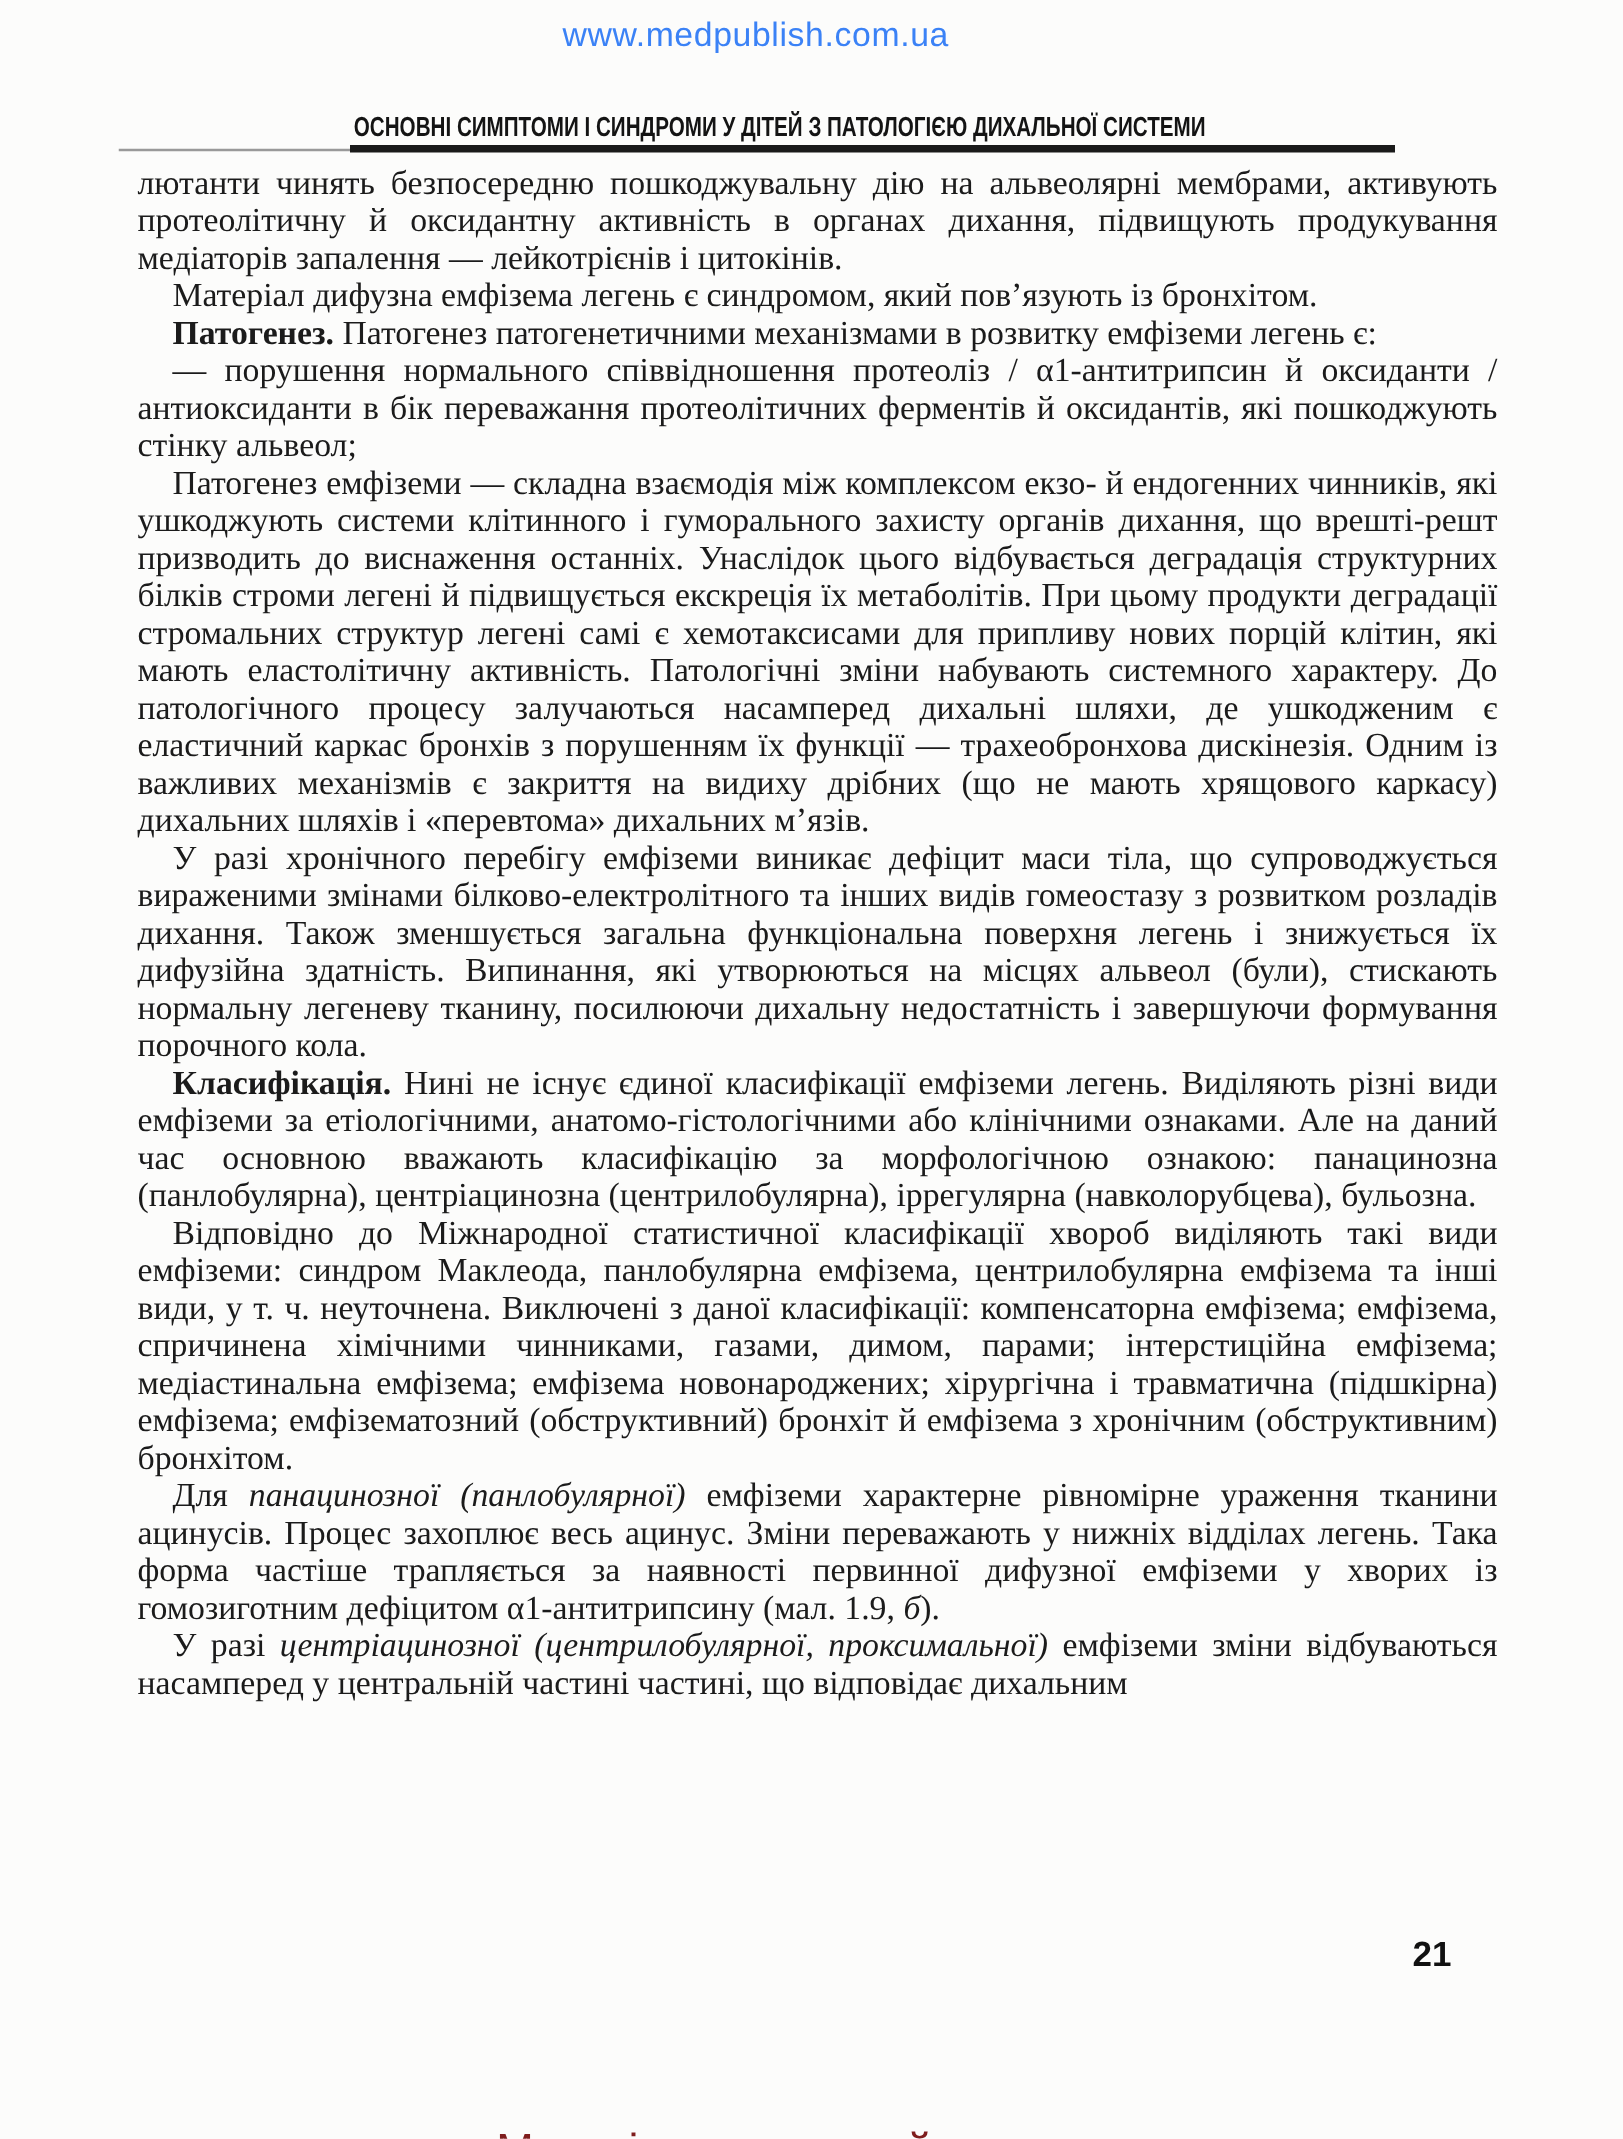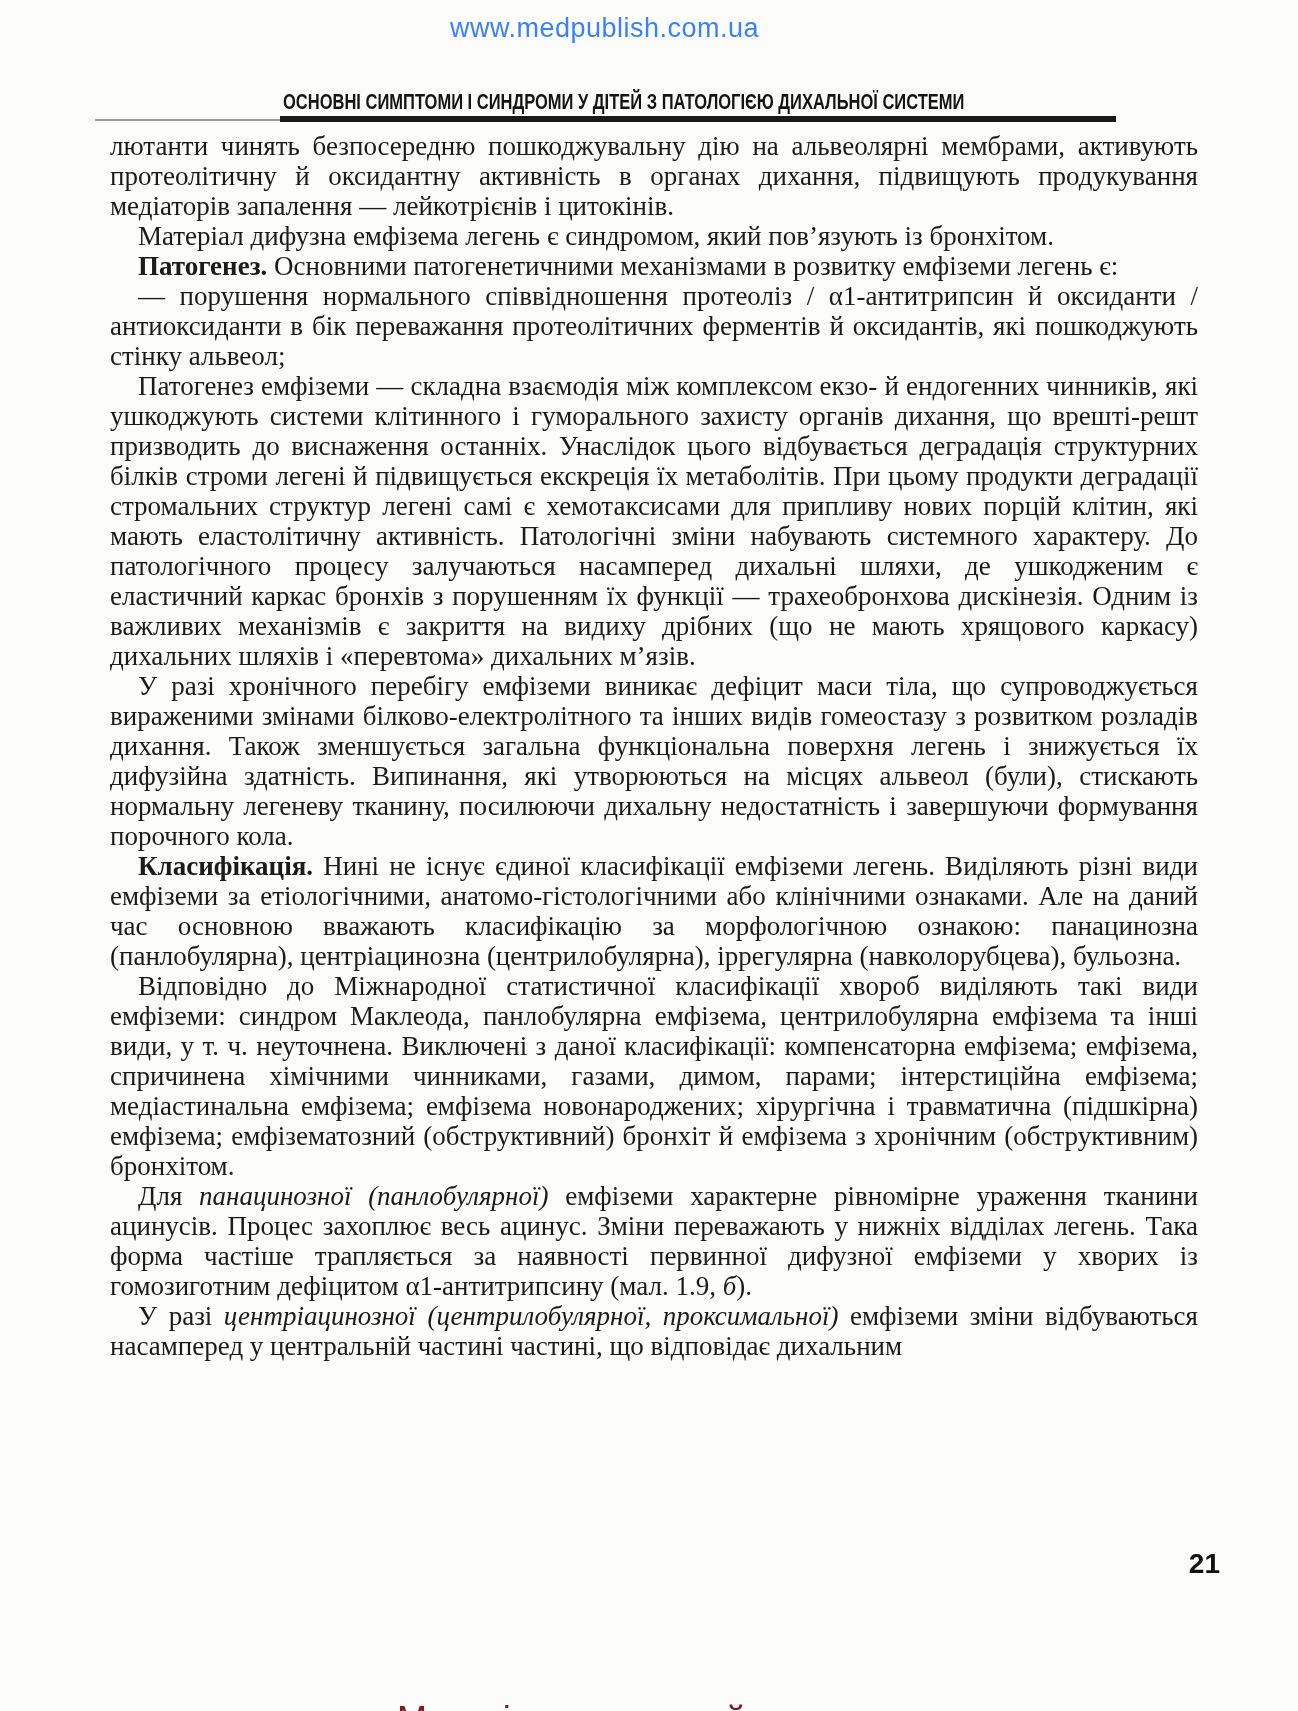--- a/index.html
+++ b/index.html
@@ -35,21 +35,21 @@
     position: absolute; left: 110px; top: 131px; width: 1088px;
     color: #1b1b1b; font-size: 27px; line-height: 30px;
     text-align: justify; text-justify: inter-word;
   }
   .para { margin: 0; text-indent: 28px; }
   .para.no-indent { text-indent: 0; }
   .run.bi { font-weight: 700; }
   .run.i  { font-style: italic; }
   .page-number {
     position: absolute; left: 1130px; top: 1548px; width: 90px;
-    text-align: right;
+    text-align: left;
     font-family: "Liberation Sans", sans-serif;
     font-weight: 700; font-size: 28px; color: #111;
   }
   .watermark-bottom {
     position: absolute; top: 1655px; left: 397px;
     font-family: "Liberation Sans", sans-serif;
     font-size: 36px; color: #7f1d1d; white-space: nowrap; margin-top: 44px;
   }
 </style>
 </head>
@@ -59,21 +59,21 @@
 
 <div class="header-title">ОСНОВНІ СИМПТОМИ І СИНДРОМИ У ДІТЕЙ З ПАТОЛОГІЄЮ ДИХАЛЬНОЇ СИСТЕМИ</div>
 
 <div class="rule-thin"></div>
 
 <div class="rule-thick"></div>
 
 <div class="text-block" id="text-block">
     <p class="para no-indent"><span class="run n">лютанти чинять безпосередню пошкоджувальну дію на альвеолярні мембрами, активують протеолітичну й оксидантну активність в органах дихання, підвищують продукування медіаторів запалення — лейкотрієнів і цитокінів.</span></p>
     <p class="para"><span class="run n">Матеріал дифузна емфізема легень є синдромом, який пов’язують із бронхітом.</span></p>
-    <p class="para"><span class="run bi">Патогенез.</span><span class="run n"> Основними патогенетичними механізмами в розвитку емфіземи легень є:</span></p>
+    <p class="para"><span class="run bi">Патогенез.</span><span class="run n"> Патогенез патогенетичними механізмами в розвитку емфіземи легень є:</span></p>
     <p class="para"><span class="run n">— порушення нормального співвідношення протеоліз / α1-антитрипсин й оксиданти / антиоксиданти в бік переважання протеолітичних ферментів й оксидантів, які пошкоджують стінку альвеол;</span></p>
     <p class="para"><span class="run n">Патогенез емфіземи — складна взаємодія між комплексом екзо- й ендогенних чинників, які ушкоджують системи клітинного і гуморального захисту органів дихання, що врешті-решт призводить до виснаження останніх. Унаслідок цього відбувається деградація структурних білків строми легені й підвищується екскреція їх метаболітів. При цьому продукти деградації стромальних структур легені самі є хемотаксисами для припливу нових порцій клітин, які мають еластолітичну активність. Патологічні зміни набувають системного характеру. До патологічного процесу залучаються насамперед дихальні шляхи, де ушкодженим є еластичний каркас бронхів з порушенням їх функції — трахеобронхова дискінезія. Одним із важливих механізмів є закриття на видиху дрібних (що не мають хрящового каркасу) дихальних шляхів і «перевтома» дихальних м’язів.</span></p>
     <p class="para"><span class="run n">У разі хронічного перебігу емфіземи виникає дефіцит маси тіла, що супроводжується вираженими змінами білково-електролітного та інших видів гомеостазу з розвитком розладів дихання. Також зменшується загальна функціональна поверхня легень і знижується їх дифузійна здатність. Випинання, які утворюються на місцях альвеол (були), стискають нормальну легеневу тканину, посилюючи дихальну недостатність і завершуючи формування порочного кола.</span></p>
     <p class="para"><span class="run bi">Класифікація.</span><span class="run n"> Нині не існує єдиної класифікації емфіземи легень. Виділяють різні види емфіземи за етіологічними, анатомо-гістологічними або клінічними ознаками. Але на даний час основною вважають класифікацію за морфологічною ознакою: панацинозна (панлобулярна), центріацинозна (центрилобулярна), іррегулярна (навколорубцева), бульозна.</span></p>
     <p class="para"><span class="run n">Відповідно до Міжнародної статистичної класифікації хвороб виділяють такі види емфіземи: синдром Маклеода, панлобулярна емфізема, центрилобулярна емфізема та інші види, у т. ч. неуточнена. Виключені з даної класифікації: компенсаторна емфізема; емфізема, спричинена хімічними чинниками, газами, димом, парами; інтерстиційна емфізема; медіастинальна емфізема; емфізема новонароджених; хірургічна і травматична (підшкірна) емфізема; емфізематозний (обструктивний) бронхіт й емфізема з хронічним (обструктивним) бронхітом.</span></p>
     <p class="para"><span class="run n">Для </span><span class="run i">панацинозної (панлобулярної)</span><span class="run n"> емфіземи характерне рівномірне ураження тканини ацинусів. Процес захоплює весь ацинус. Зміни переважають у нижніх відділах легень. Така форма частіше трапляється за наявності первинної дифузної емфіземи у хворих із гомозиготним дефіцитом α1-антитрипсину (мал. 1.9, </span><span class="run i">б</span><span class="run n">).</span></p>
     <p class="para"><span class="run n">У разі </span><span class="run i">центріацинозної (центрилобулярної, проксимальної)</span><span class="run n"> емфіземи зміни відбуваються насамперед у центральній частині частині, що відповідає дихальним</span></p>
   </div>
 
 <div class="page-number">21</div>

